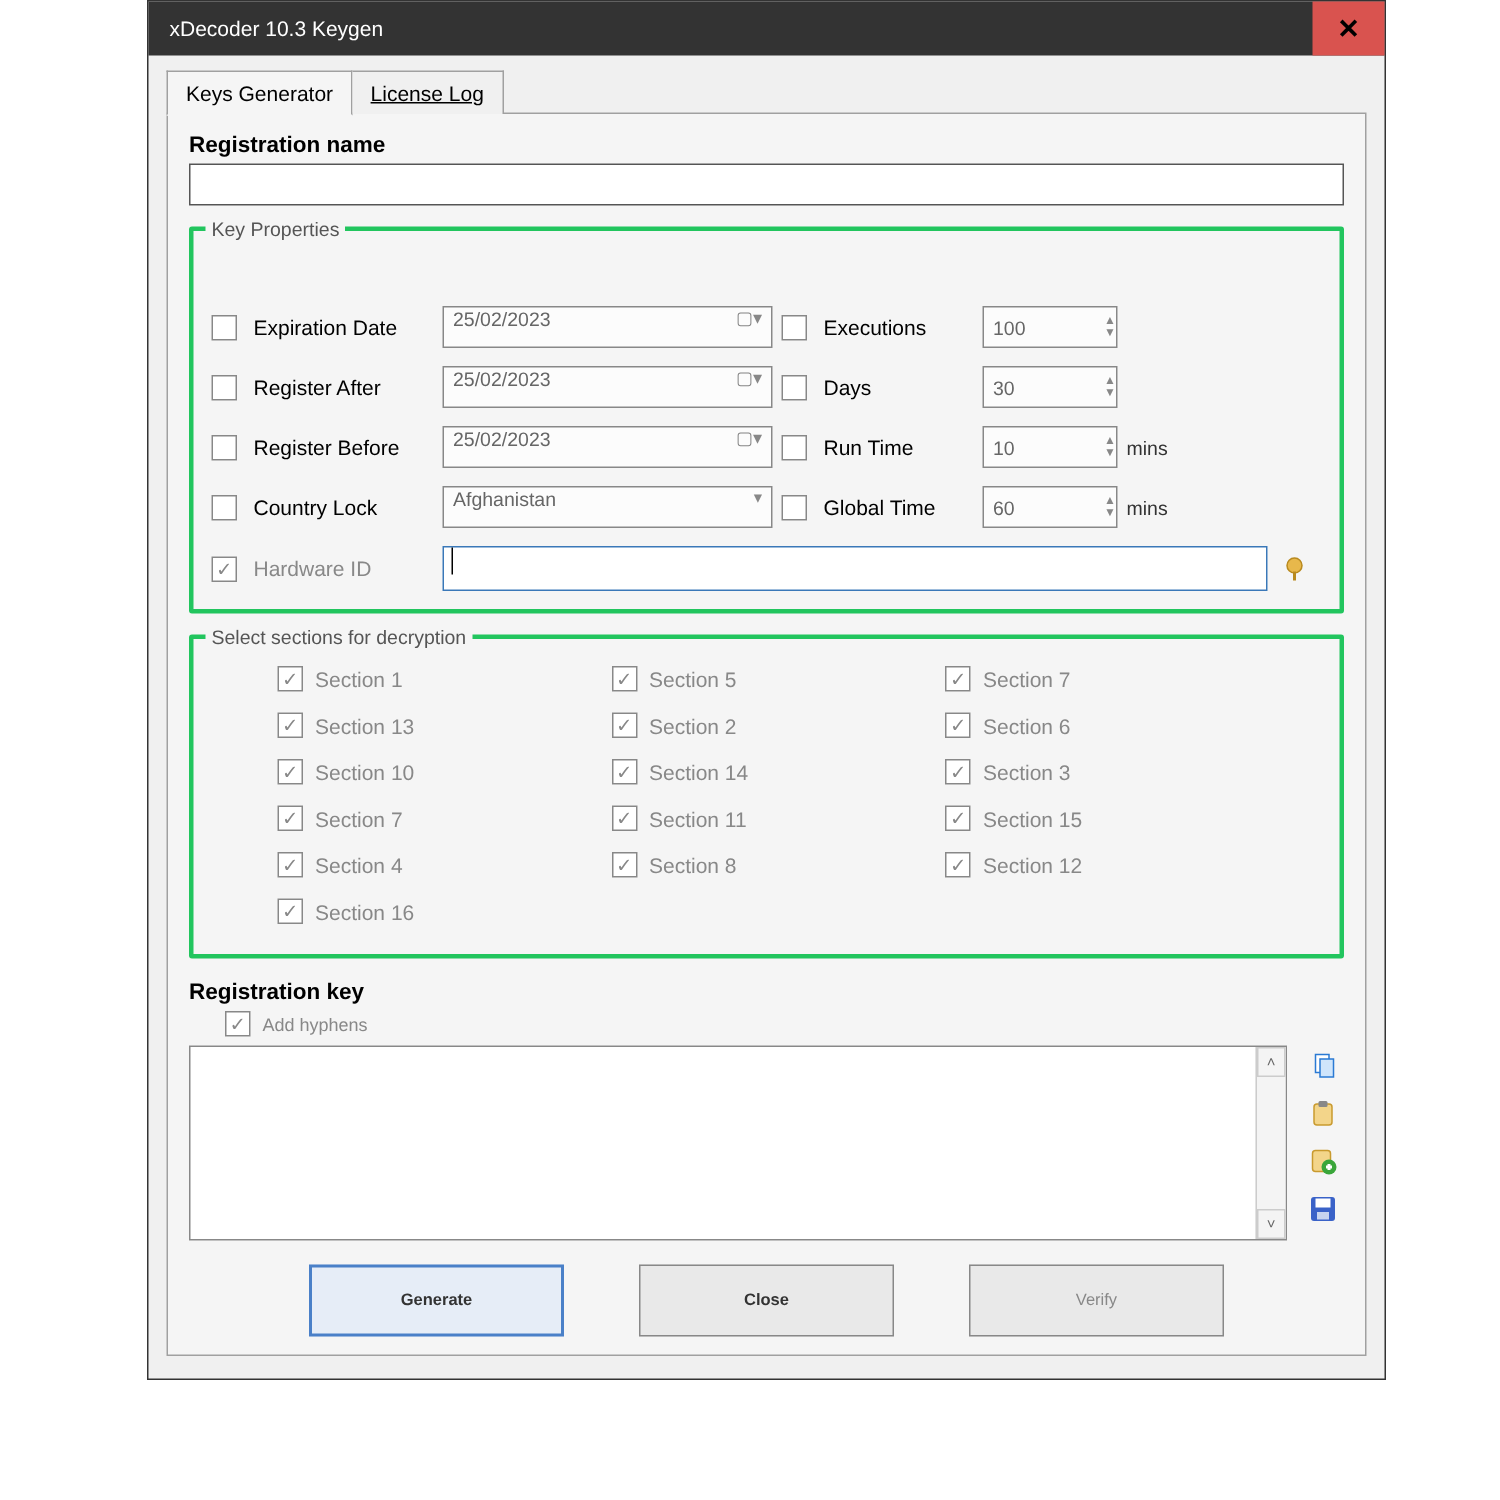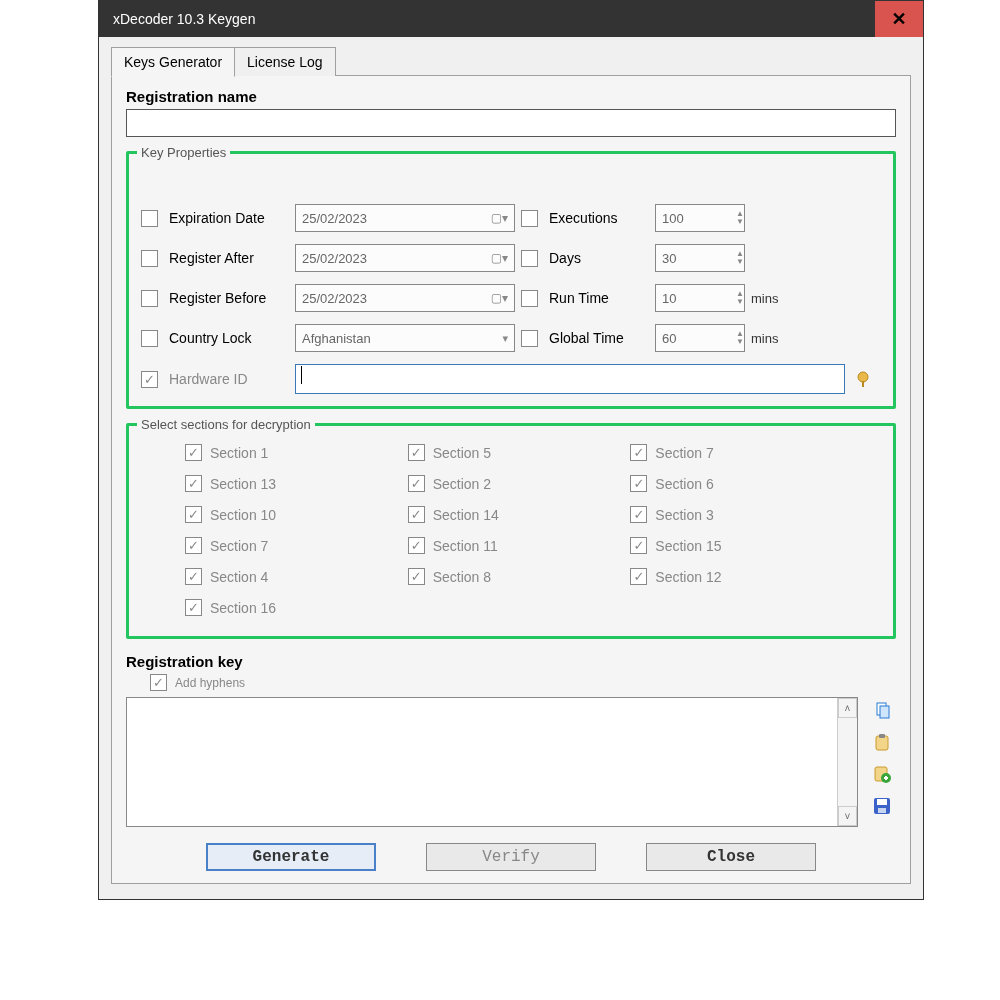--- a/index.html
+++ b/index.html
@@ -5,53 +5,53 @@
   * { box-sizing: border-box; font-family: Arial, sans-serif; }
   body { margin: 0; padding: 0; background: #fff; width: 1000px; height: 1000px; position: relative; }
   .window { position: absolute; left: 98px; top: 0; width: 826px; background: #f0f0f0; border: 1px solid #333; }
   .titlebar { background: #333333; color: #fff; height: 36px; display: flex; align-items: center; padding-left: 14px; font-size: 14px; }
   .titlebar-text { flex: 1; }
   .close-x { width: 48px; height: 36px; background: #d9534f; color: #000; display: flex; align-items: center; justify-content: center; font-size: 18px; font-weight: bold; }
   .client { padding: 10px 12px 14px 12px; }
   .tabs { display: flex; position: relative; z-index: 2; }
   .tab { padding: 6px 12px; font-size: 14px; border: 1px solid #a0a0a0; border-bottom: none; background: #f0f0f0; position: relative; }
   .tab.active { background: #f5f5f5; border-bottom: 1px solid #f5f5f5; margin-bottom: -1px; }
-  .tab:not(.active) { border-left: none; }
+  .tab:not(.active) { border-left: none; text-decoration: underline; }
   .tabbody { border: 1px solid #a0a0a0; background: #f5f5f5; padding: 12px 14px; position: relative; top: -1px; z-index: 1; }
   .bold-label { font-weight: bold; font-size: 15px; margin-bottom: 4px; }
   .textinput { width: 100%; height: 28px; border: 1px solid #555; background: #fff; padding: 2px 6px; font-size: 13px; }
   .fieldset { border: 3px solid #22c55e; border-radius: 2px; margin-top: 14px; padding: 10px 12px 12px 12px; position: relative; }
   .fieldset-legend { position: absolute; top: -9px; left: 8px; background: #f5f5f5; padding: 0 4px; font-size: 13px; color: #555; }
   .prop-grid { display: grid; grid-template-columns: 22px 120px 220px 22px 100px 90px 40px; row-gap: 12px; column-gap: 6px; align-items: center; margin-top: 40px; }
   .cb { width: 17px; height: 17px; border: 1px solid #888; background: #fff; display: inline-flex; align-items: center; justify-content: center; }
   .cb.checked::after { content: "✓"; font-size: 13px; color: #888; }
   .cb.gray { color: #aaa; }
   .proplabel { font-size: 14px; }
   .proplabel.disabled { color: #888; }
-  .dateinput, .selectinput { height: 28px; border: 1px solid #888; background: #fcfcfc; display: flex; align-items: center; padding: 0 6px; font-size: 13px; color: #666; position: relative; }
+  .dateinput, .selectinput { height: 28px; border: 1px solid #888; background: #fcfcfc; display: flex; align-items: flex-start; padding: 0 6px; font-size: 13px; color: #666; position: relative; }
   .dateinput .cal { margin-left: auto; font-size: 12px; color: #888; }
   .selectinput .chev { margin-left: auto; font-size: 11px; color: #888; }
   .spinner { height: 28px; border: 1px solid #888; background: #fcfcfc; display: flex; align-items: center; padding: 0 0 0 6px; font-size: 13px; color: #666; }
   .spinner .spinbtns { margin-left: auto; display: flex; flex-direction: column; line-height: 1; font-size: 8px; color: #888; }
   .mins { font-size: 13px; color: #333; }
   .hwid-row { display: grid; grid-template-columns: 22px 120px 1fr 30px; column-gap: 6px; align-items: center; margin-top: 12px; }
   .hwid-input { height: 30px; border: 1px solid #3a78b8; background: #fff; padding: 0 4px; }
   .hwid-input .cursor { display:inline-block; width:1px; height:18px; background:#000; margin-left:1px; vertical-align:middle; }
   .pin-icon { width: 24px; height: 24px; display: flex; align-items: center; justify-content: center; }
   .sections-grid { display: grid; grid-template-columns: repeat(3, 1fr); row-gap: 14px; padding: 8px 28px 8px 44px; }
   .sec-item { display: flex; align-items: center; gap: 8px; font-size: 14px; color: #888; }
   .regkey-row { display: flex; align-items: center; gap: 8px; margin: 4px 0 6px 24px; font-size: 12px; color: #888; }
   .key-area-row { display: flex; gap: 10px; }
   .key-area { flex: 1; height: 130px; border: 1px solid #888; background: #fff; position: relative; }
   .scrollbar { position: absolute; right: 0; top: 0; bottom: 0; width: 20px; border-left: 1px solid #ccc; background: #f4f4f4; display: flex; flex-direction: column; justify-content: space-between; align-items: center; font-size: 10px; color: #666; }
   .scrollbar .up, .scrollbar .down { height: 20px; width: 100%; display: flex; align-items: center; justify-content: center; border: 1px solid #ccc; }
   .sideicons { width: 28px; display: flex; flex-direction: column; gap: 10px; padding-top: 2px; align-items: center; }
   .sideicon { width: 22px; height: 22px; display: flex; align-items: center; justify-content: center; }
   .btnrow { display: flex; gap: 50px; justify-content: center; margin-top: 16px; }
-  .btn { width: 170px; height: 28px; border: 1px solid #888; background: #e9e9e9; font-size: 16px; display: flex; align-items: center; justify-content: center; color: #333; font-family: Liberation Mono, monospace; }
+  .btn { width: 170px; height: 48px; border: 1px solid #888; background: #e9e9e9; font-size: 11px; display: flex; align-items: center; justify-content: center; color: #333; }
   .btn.primary { font-weight: bold; border: 2px solid #4a80c8; background: #e6edf7; }
   .btn.bold { font-weight: bold; }
   .btn.disabled { color: #888; }
 </style>
 </head>
 <body>
 
 <div class="window">
   <div class="titlebar">
     <span class="titlebar-text">xDecoder 10.3 Keygen</span>
@@ -269,19 +269,19 @@
                 <rect x="2" y="2" width="16" height="16" rx="2" fill="#3a62c8"></rect>
                 <rect x="5" y="3" width="10" height="6" fill="#fff"></rect>
                 <rect x="6" y="12" width="8" height="5" fill="#c7d4ef"></rect>
               </svg>
           </div>
         </div>
       </div>
 
       <div class="btnrow">
         <div class="btn primary">Generate</div>
+        <div class="btn bold">Close</div>
         <div class="btn disabled">Verify</div>
-        <div class="btn bold">Close</div>
       </div>
 
     </div>
   </div>
 </div>
 
 </body></html>

